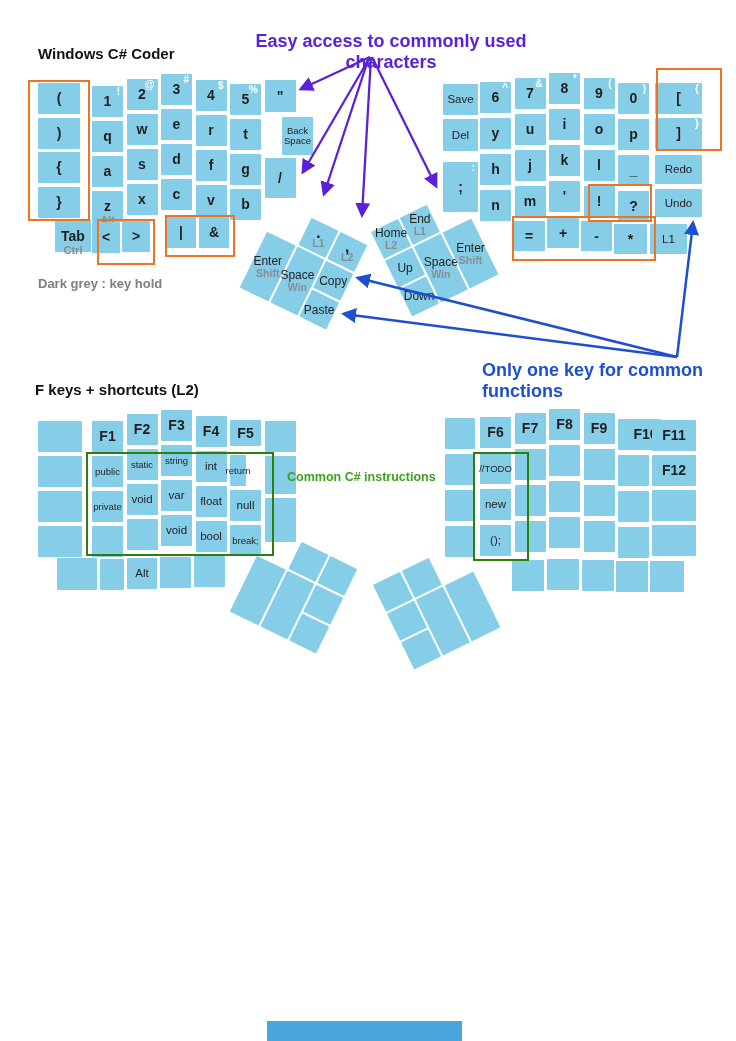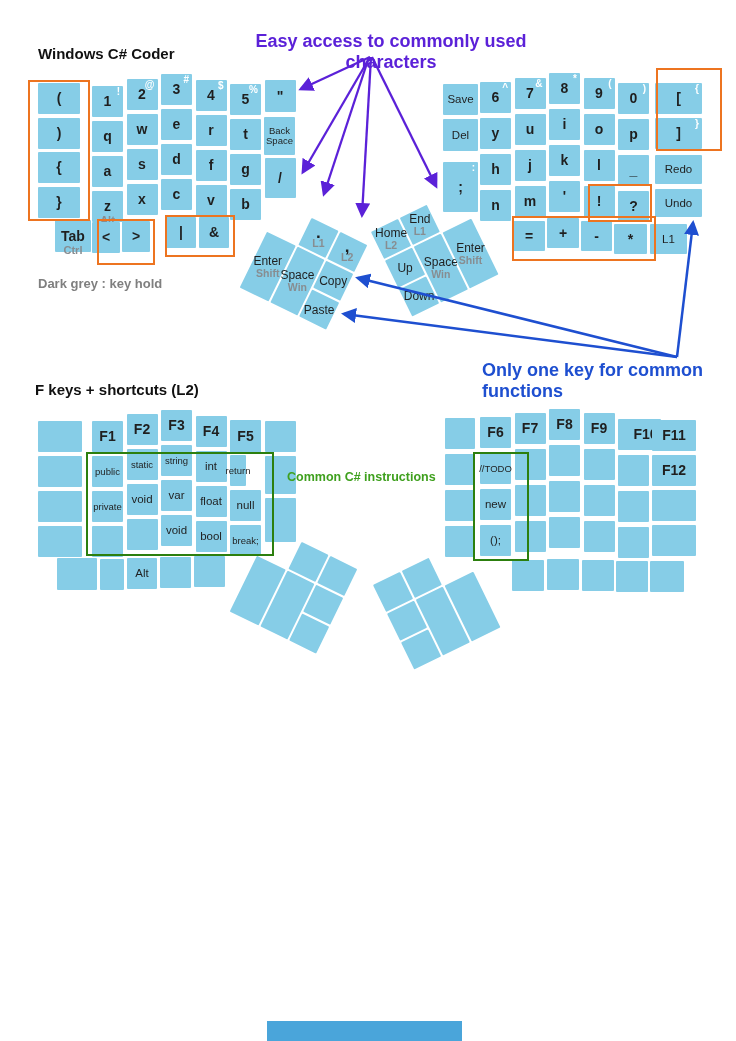--- a/index.html
+++ b/index.html
@@ -121,21 +121,21 @@
       </div>
       <div class="key" style="left: 230px; top: 154px; width: 31px; height: 31px;">
         <div class="main b">g</div>
       </div>
       <div class="key" style="left: 230px; top: 189px; width: 31px; height: 31px;">
         <div class="main b">b</div>
       </div>
       <div class="key" style="left: 264.5px; top: 80px; width: 31px; height: 32px;">
         <div class="main b">"</div>
       </div>
-      <div class="key" style="left: 264px; top: 117px; width: 31px; height: 38px;">
+      <div class="key" style="left: 282px; top: 117px; width: 31px; height: 38px;">
         <div class="main w sm">Back Space</div>
       </div>
       <div class="key" style="left: 264.5px; top: 158px; width: 31px; height: 40px;">
         <div class="main b">/</div>
       </div>
       <div class="key" style="left: 55px; top: 220px; width: 36px; height: 32px;">
         <div class="main b">Tab</div>
         <span class="hold">Ctrl</span>
       </div>
       <div class="key" style="left: 92px; top: 222px; width: 28px; height: 31px;">
@@ -383,21 +383,21 @@
       </div>
       <div class="key" style="left: 195.5px; top: 451px; width: 31px; height: 31px;">
         <div class="main w">int</div>
       </div>
       <div class="key" style="left: 195.5px; top: 486px; width: 31px; height: 31px;">
         <div class="main w">float</div>
       </div>
       <div class="key" style="left: 195.5px; top: 521px; width: 31px; height: 31px;">
         <div class="main w">bool</div>
       </div>
-      <div class="key" style="left: 230px; top: 420px; width: 31px; height: 33px;">
+      <div class="key" style="left: 230px; top: 420px; width: 31px; height: 26px;">
         <div class="main b">F5</div>
       </div>
       <div class="key" style="left: 230px; top: 455px; width: 16px; height: 31px;">
         <div class="main w sm">return</div>
       </div>
       <div class="key" style="left: 230px; top: 490px; width: 31px; height: 31px;">
         <div class="main w">null</div>
       </div>
       <div class="key" style="left: 230px; top: 525px; width: 31px; height: 31px;">
         <div class="main w sm">break;</div>

